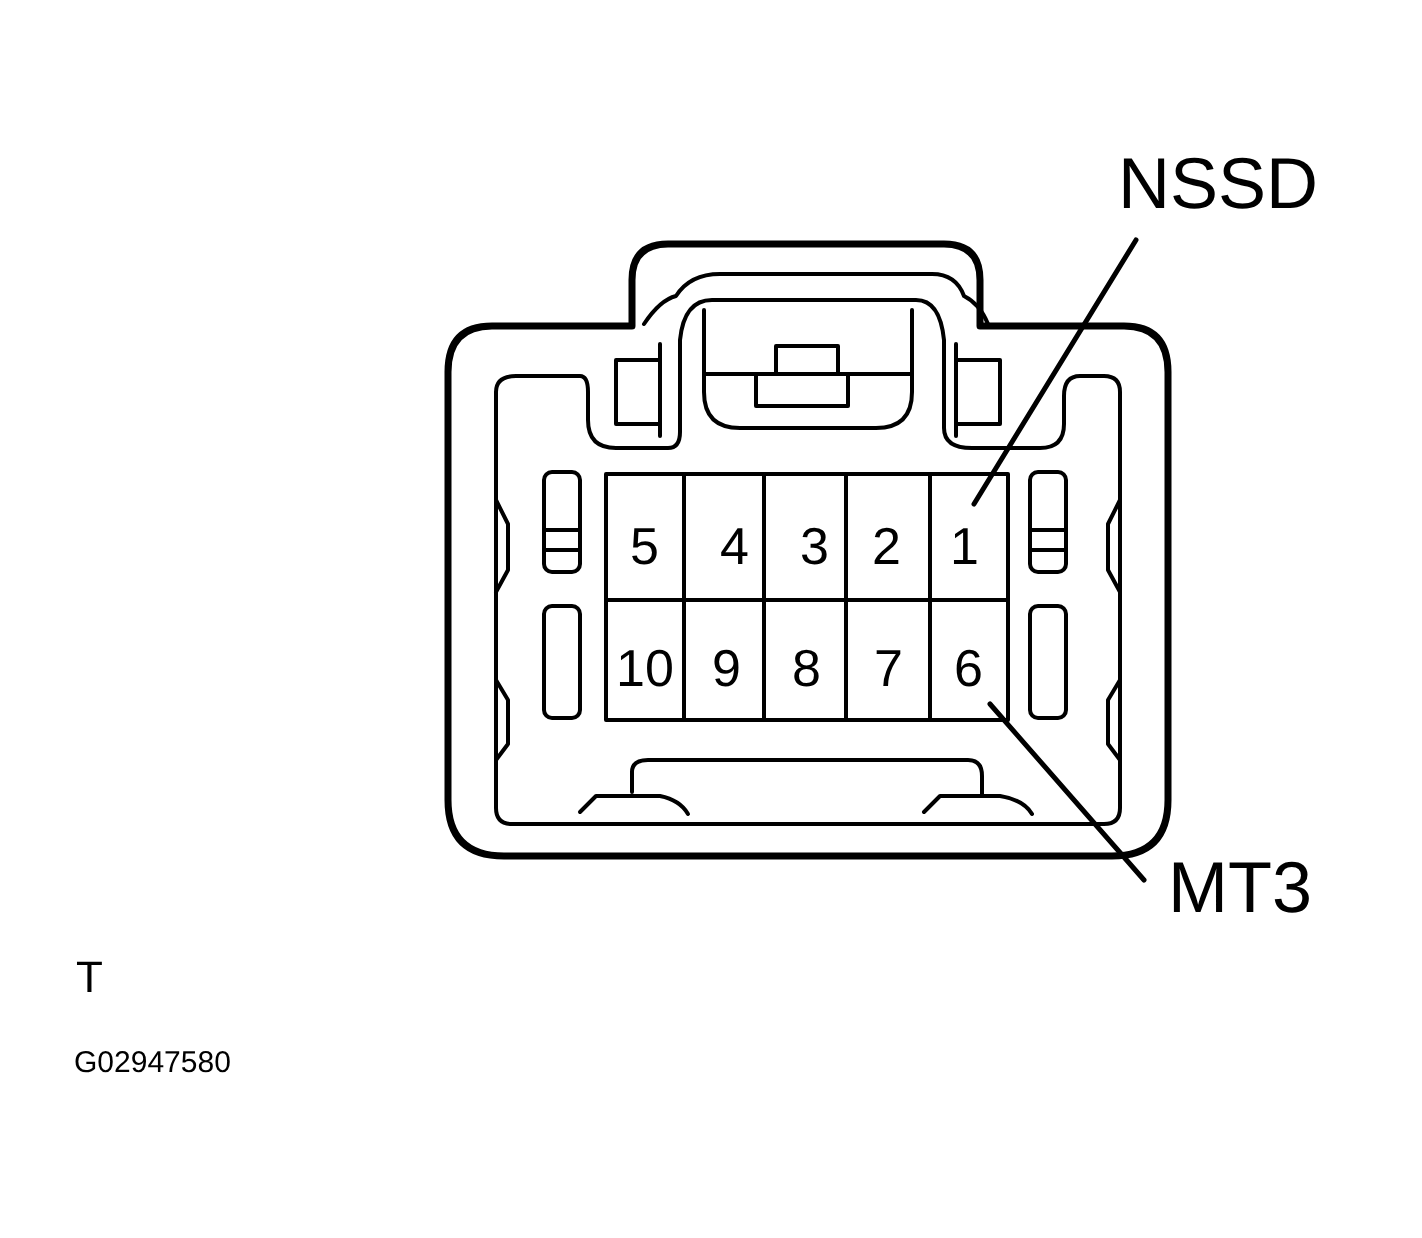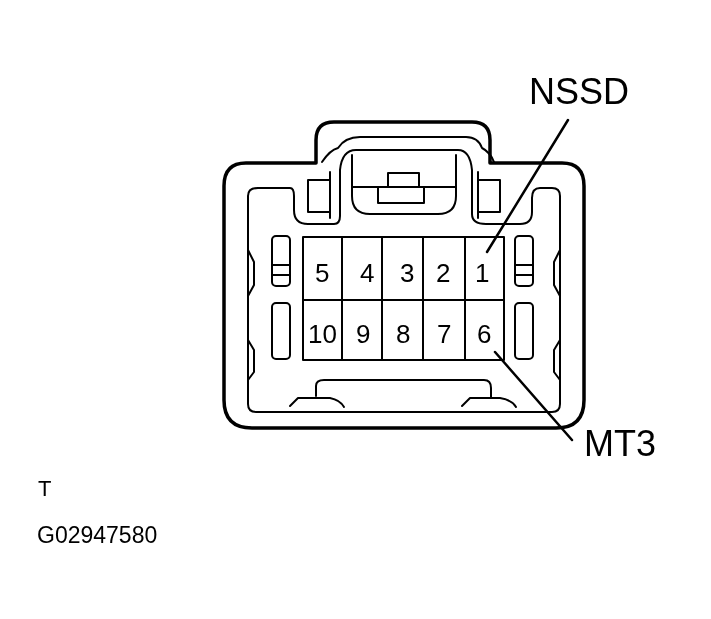--- a/index.html
+++ b/index.html
@@ -25,24 +25,24 @@
     .lbl {
       position: absolute;
       font-family: "Liberation Sans", sans-serif;
       color: #000;
       line-height: 1;
       white-space: nowrap;
     }
     .callout-label {
       font-size: 36px;
     }
-    #label-nssd { left: 529px; top: 74px; }
+    #label-nssd { left: 559px; top: 74px; }
     #label-mt3 { left: 584px; top: 426px; }
     #view-letter { left: 38px; top: 478px; font-size: 22px; }
-    #figure-id { left: 37px; top: 524px; font-size: 23px; }
+    #figure-id { left: 37px; top: 524px; font-size: 15px; }
     .pin-num {
       font-family: "Liberation Sans", sans-serif;
       font-size: 26px;
       fill: #000;
     }
   </style>
 </head>
 <body>
 
 <svg id="diagram" viewBox="0 0 711 619" xmlns="http://www.w3.org/2000/svg" fill="none" stroke="#000" stroke-linejoin="round" stroke-linecap="round">

